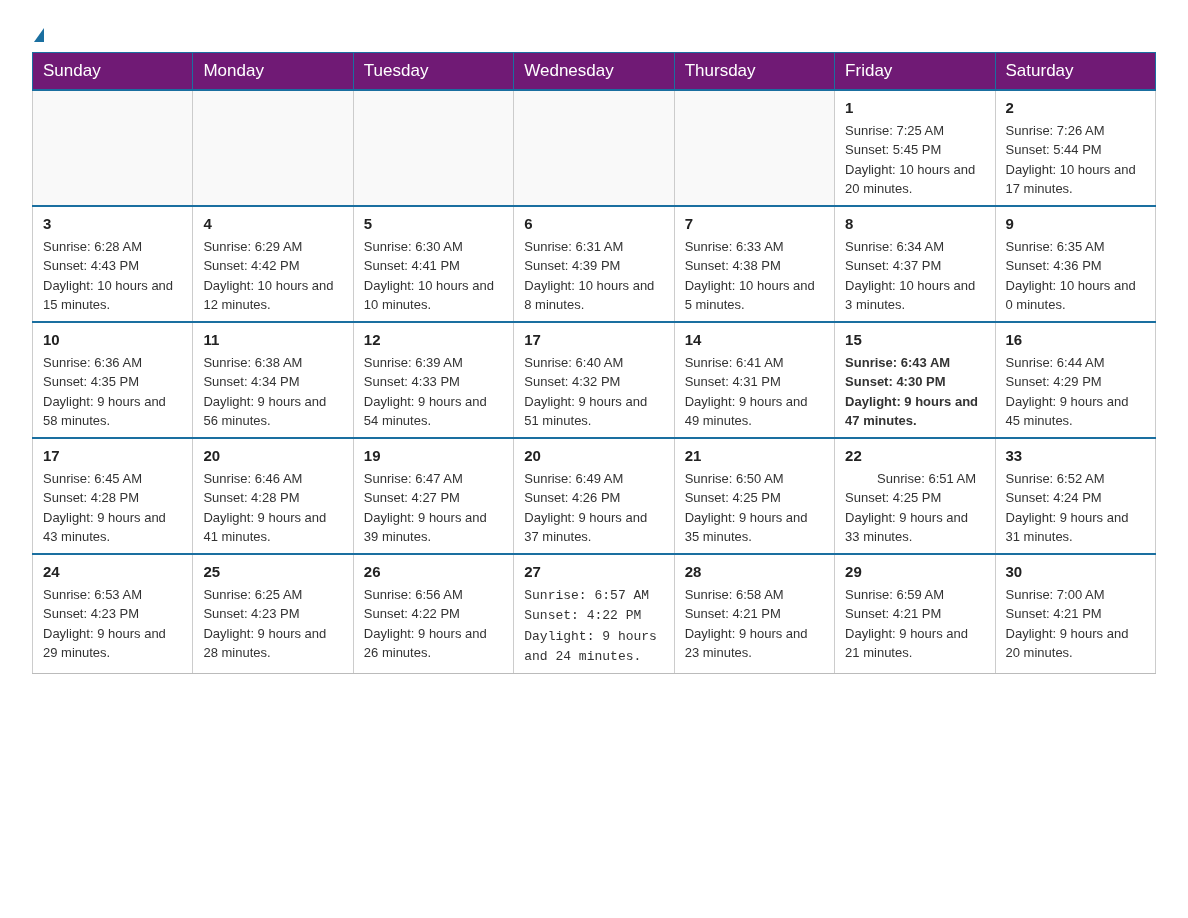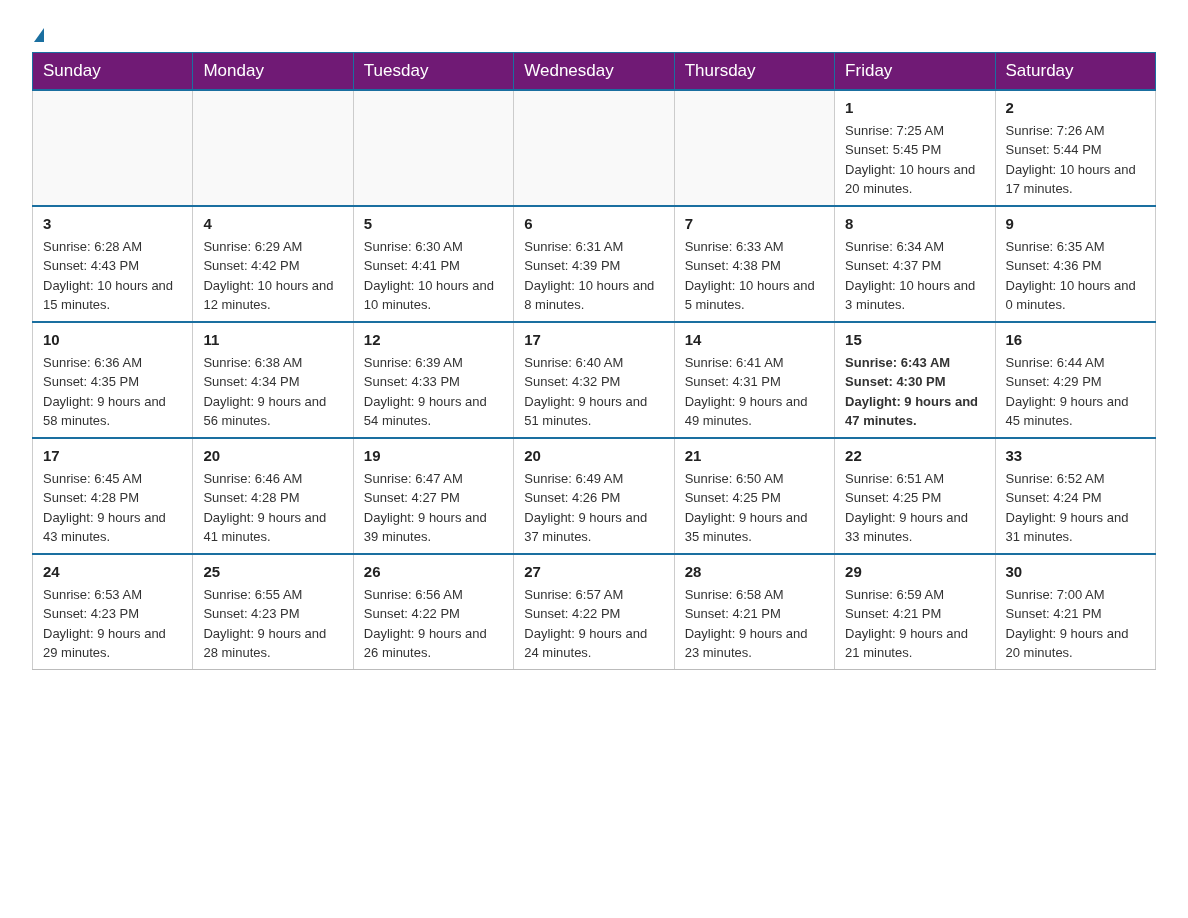--- a/index.html
+++ b/index.html
@@ -214,38 +214,38 @@
 Daylight: 9 hours and 41 minutes.</span></td>
         <td style="border-top: 2px solid rgb(26, 111, 160);"><span class="day-number">19</span><span class="day-info" style="white-space: pre-line;">Sunrise: 6:47 AM
 Sunset: 4:27 PM
 Daylight: 9 hours and 39 minutes.</span></td>
         <td style="border-top: 2px solid rgb(26, 111, 160); margin-top: 13px;"><span class="day-number">20</span><span class="day-info" style="white-space: pre-line;">Sunrise: 6:49 AM
 Sunset: 4:26 PM
 Daylight: 9 hours and 37 minutes.</span></td>
         <td style="border-top: 2px solid rgb(26, 111, 160);"><span class="day-number">21</span><span class="day-info" style="white-space: pre-line;">Sunrise: 6:50 AM
 Sunset: 4:25 PM
 Daylight: 9 hours and 35 minutes.</span></td>
-        <td style="border-top: 2px solid rgb(26, 111, 160);"><span class="day-number">22</span><span class="day-info" style="white-space: pre-line;">Sunrise: 6:51 AM
+        <td style="border-top: 2px solid rgb(26, 111, 160);"><span class="day-number">22</span><span class="day-info" style="white-space: pre-line; margin-left: 32px;">Sunrise: 6:51 AM
 Sunset: 4:25 PM
 Daylight: 9 hours and 33 minutes.</span></td>
         <td style="border-top: 2px solid rgb(26, 111, 160);"><span class="day-number">33</span><span class="day-info" style="white-space: pre-line;">Sunrise: 6:52 AM
 Sunset: 4:24 PM
 Daylight: 9 hours and 31 minutes.</span></td>
       </tr>
       <tr>
         <td style="border-top: 2px solid rgb(26, 111, 160);"><span class="day-number">24</span><span class="day-info" style="white-space: pre-line;">Sunrise: 6:53 AM
 Sunset: 4:23 PM
 Daylight: 9 hours and 29 minutes.</span></td>
-        <td style="border-top: 2px solid rgb(26, 111, 160); margin-top: 48px;"><span class="day-number">25</span><span class="day-info" style="white-space: pre-line;">Sunrise: 6:55 AM
+        <td style="border-top: 2px solid rgb(26, 111, 160); margin-top: 48px;"><span class="day-number">25</span><span class="day-info" style="white-space: pre-line;">Sunrise: 6:25 AM
 Sunset: 4:23 PM
 Daylight: 9 hours and 28 minutes.</span></td>
         <td style="border-top: 2px solid rgb(26, 111, 160);"><span class="day-number">26</span><span class="day-info" style="white-space: pre-line;">Sunrise: 6:56 AM
 Sunset: 4:22 PM
 Daylight: 9 hours and 26 minutes.</span></td>
-        <td style="border-top: 2px solid rgb(26, 111, 160); margin-top: 35px;"><span class="day-number">27</span><span class="day-info" style="white-space: pre-line;">Sunrise: 6:57 AM
+        <td style="border-top: 2px solid rgb(26, 111, 160); margin-top: 35px;"><span class="day-number">27</span><span class="day-info" style="white-space: pre-line; font-family: Liberation Mono, monospace;">Sunrise: 6:57 AM
 Sunset: 4:22 PM
 Daylight: 9 hours and 24 minutes.</span></td>
         <td style="border-top: 2px solid rgb(26, 111, 160);"><span class="day-number">28</span><span class="day-info" style="white-space: pre-line;">Sunrise: 6:58 AM
 Sunset: 4:21 PM
 Daylight: 9 hours and 23 minutes.</span></td>
         <td style="border-top: 2px solid rgb(26, 111, 160);"><span class="day-number">29</span><span class="day-info" style="white-space: pre-line;">Sunrise: 6:59 AM
 Sunset: 4:21 PM
 Daylight: 9 hours and 21 minutes.</span></td>
         <td style="border-top: 2px solid rgb(26, 111, 160); margin-left: 44px;"><span class="day-number">30</span><span class="day-info" style="white-space: pre-line;">Sunrise: 7:00 AM
 Sunset: 4:21 PM

